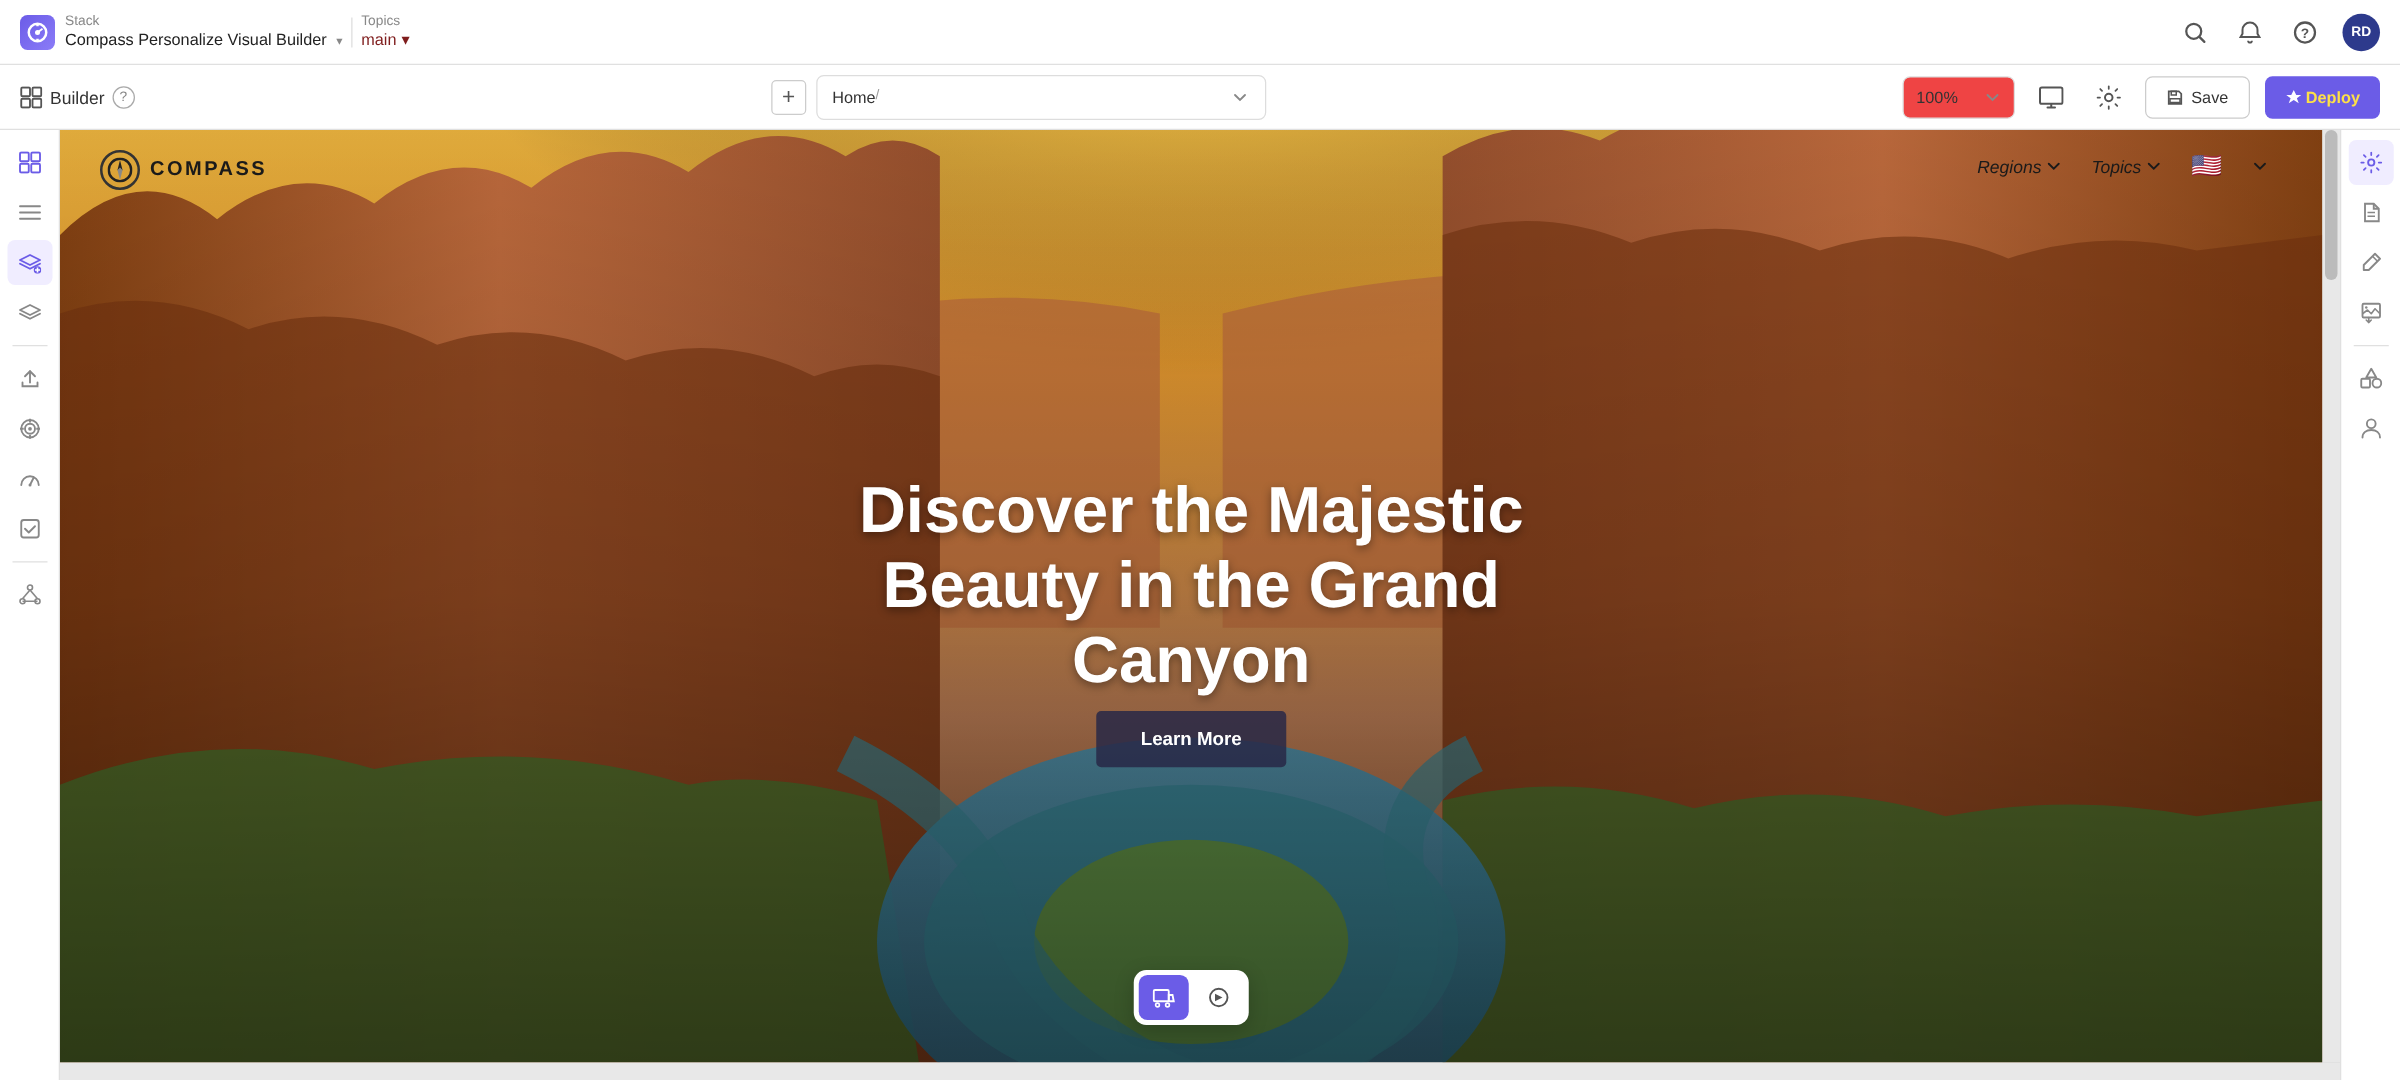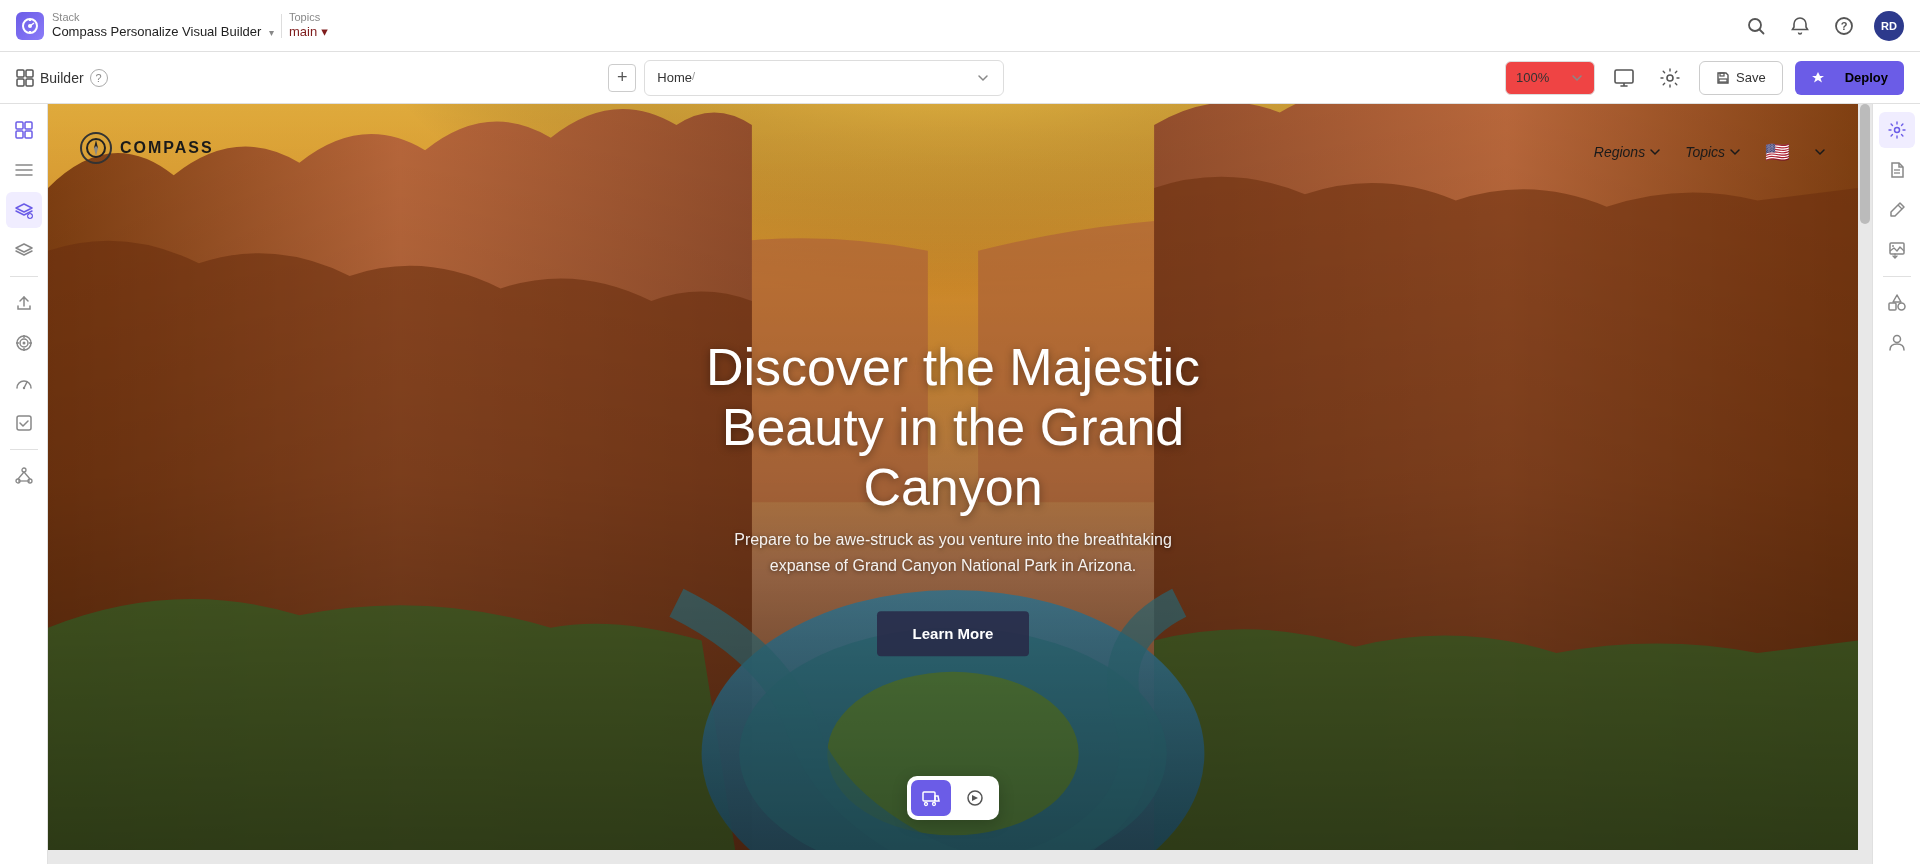--- a/index.html
+++ b/index.html
@@ -81,22 +81,22 @@
       padding: 0 10px; background: #ef4444; cursor: pointer; font-size: 13px; color: #333;
     }
     .toolbar-icon-btn { width: 34px; height: 34px; display: flex; align-items: center; justify-content: center; cursor: pointer; color: #555; font-size: 18px; border-radius: 4px; }
     .save-btn {
       height: 34px; padding: 0 16px; border: 1px solid #ccc; border-radius: 6px;
       background: white; cursor: pointer; font-size: 13px; color: #333; font-weight: 500;
       display: flex; align-items: center; gap: 6px;
     }
     .deploy-btn {
       height: 34px; padding: 0 16px; border: none; border-radius: 6px;
-      background: #6B5CE7; cursor: pointer; font-size: 13px; color: #000000; font-weight: 600;
-      display: flex; align-items: center; gap: 20px;
+      background: #6B5CE7; cursor: pointer; font-size: 13px; color: #fde047; font-weight: 600;
+      display: flex; align-items: center; gap: 3px;
     }
 
     
     #main {
       display: flex;
       height: calc(864px - 104px);
     }
 
     
     #left-sidebar {
@@ -129,25 +129,25 @@
     
     #preview {
       position: absolute;
       top: 0; left: 0; right: 14px; bottom: 14px;
       overflow: hidden;
     }
 
     
     .preview-nav {
       position: absolute;
-      top: 0; left: 0; right: 0;
+      top: 0; left: 0; right: 12px;
       height: 64px;
       display: flex;
-      align-items: flex-end;
-      padding: 4px 32px;
+      align-items: flex-start;
+      padding: 16px 32px;
       z-index: 10;
       background: transparent;
     }
     .preview-logo { display: flex; align-items: center; gap: 8px; }
     .preview-logo-icon {
       width: 32px; height: 32px;
       border: 2px solid #333;
       border-radius: 50%;
       display: flex; align-items: center; justify-content: center;
       font-size: 14px; font-weight: 900; color: #333; background: transparent;
@@ -163,21 +163,21 @@
       top: 50%;
       left: 50%;
       transform: translate(-50%, -50%);
       text-align: center;
       color: white;
       width: 600px;
       margin-top: 20px;
     }
     .hero-title {
       font-size: 52px;
-      font-weight: 400;
+      font-weight: 700;
       line-height: 1.15;
       margin-bottom: 10px;
       text-shadow: 0 2px 8px rgba(0,0,0,0.4);
     }
     .hero-subtitle {
       font-size: 16px;
       line-height: 1.6;
       margin-bottom: 32px;
       color: rgba(255,255,255,0.92);
       text-shadow: 0 1px 4px rgba(0,0,0,0.5);
@@ -561,21 +561,20 @@
           </a>
           <span class="preview-nav-flag">🇺🇸</span>
           <svg width="12" height="12" viewBox="0 0 12 12" fill="none">
               <path d="M2 4l4 4 4-4" stroke="#1a1a1a" stroke-width="1.5" stroke-linecap="round"></path>
             </svg>
         </div>
       </div>
 
       <div class="hero-content">
         <h1 class="hero-title">Discover the Majestic Beauty in the Grand Canyon</h1>
-        <p class="hero-subtitle">Prepare to be awe-struck as you venture into the breathtaking expanse of Grand Canyon National Park in Arizona.</p>
         <button class="hero-btn">Learn More</button>
       </div>
 
       <div class="bottom-toolbar">
         <div class="bottom-toolbar-btn active">
           <svg width="18" height="18" viewBox="0 0 18 18" fill="none">
             <rect x="1" y="3" width="12" height="9" rx="1" stroke="white" stroke-width="1.5"></rect>
             <path d="M13 7h3l1 5H13V7z" stroke="white" stroke-width="1.5"></path>
             <circle cx="4" cy="15" r="1.5" stroke="white" stroke-width="1.3"></circle>
             <circle cx="12" cy="15" r="1.5" stroke="white" stroke-width="1.3"></circle>

